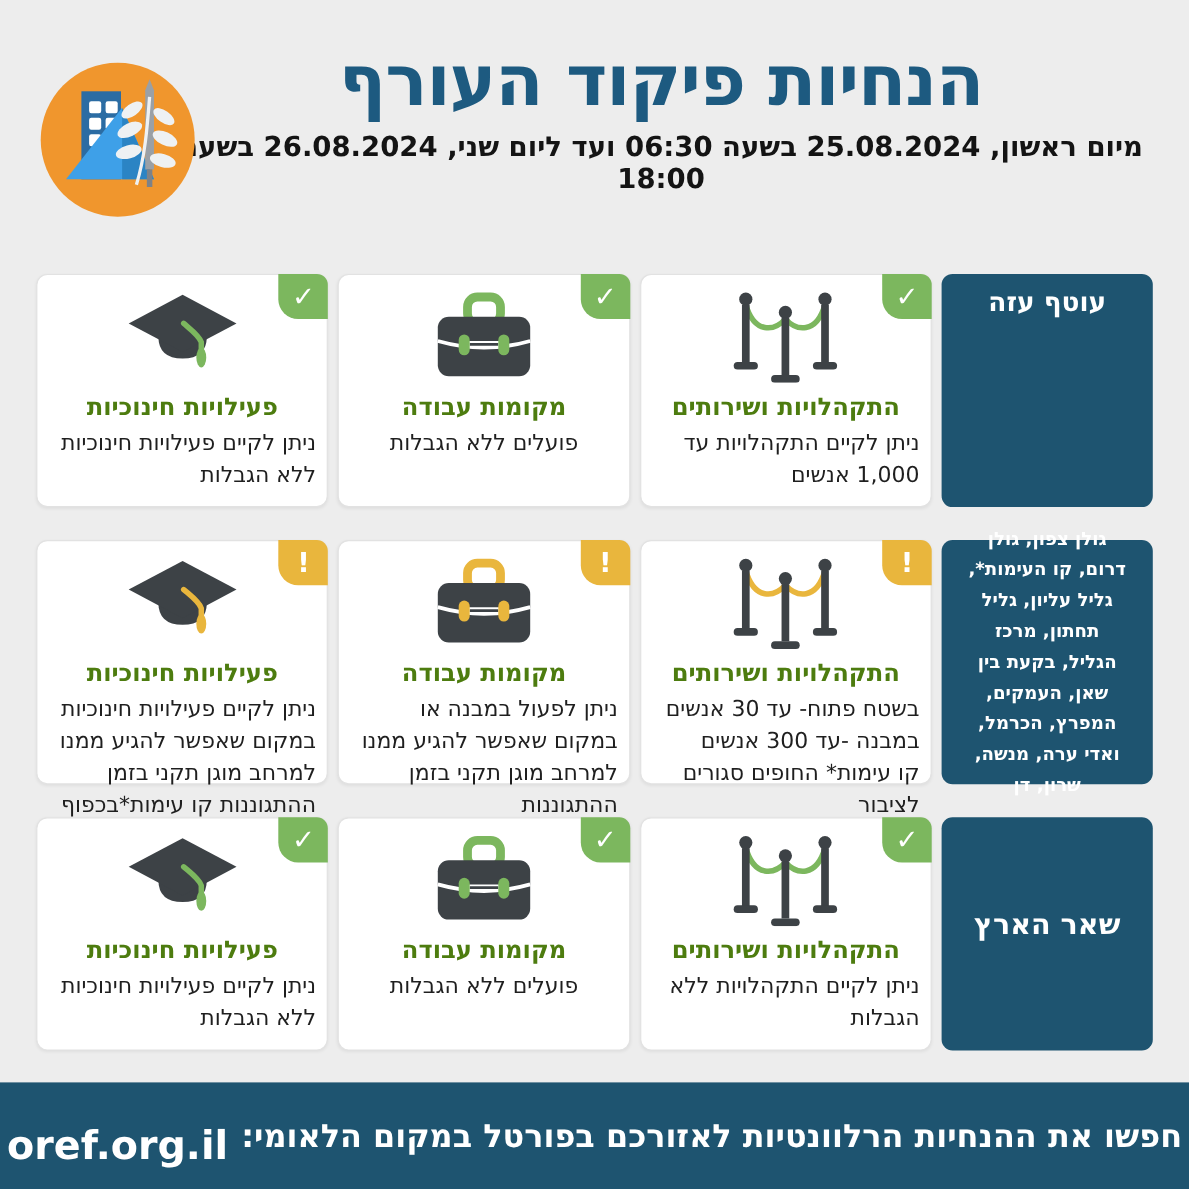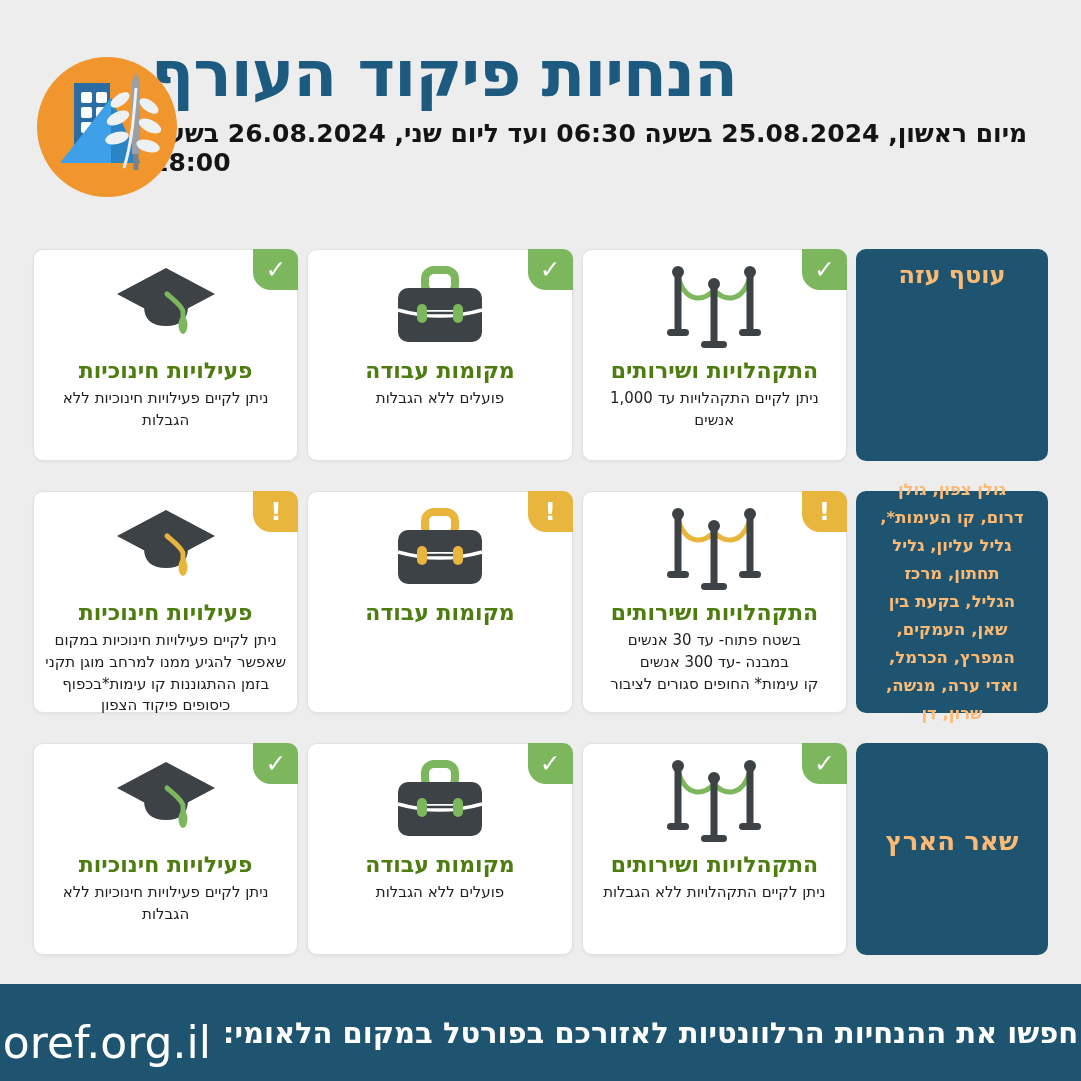--- a/index.html
+++ b/index.html
@@ -6,21 +6,21 @@
   html,body { width:1081px; height:1081px; }
   body {
     background:#ededed;
     font-family:"DejaVu Sans","Liberation Sans",sans-serif;
     direction:rtl;
     position:relative;
     overflow:hidden;
   }
   
   .header { position:relative; padding-top:40px; }
-  .title-wrap { width:900px; margin:0 30px; text-align:left; }
+  .title-wrap { width:900px; margin:0 30px; text-align:center; }
   .main-title {
     color:#1d5a80;
     font-size:64px;
     font-weight:800;
     line-height:1.08;
     letter-spacing:-1px;
   }
   .subtitle {
     margin-top:10px;
     font-size:25px;
@@ -66,52 +66,53 @@
   .row--warn .icon { color:#e9b63d; }
   .icon { display:block; height:86px; }
   .card-title {
     margin-top:8px;
     font-size:22px;
     font-weight:800;
     color:#4d7c0f;
   }
   .card-text {
     margin-top:5px;
-    font-size:15px;
+    font-size:20px;
     line-height:1.45;
     color:#1f1f1f;
     white-space:pre-line;
     max-width:252px;
+    text-align:right;
   }
   
   .region {
     flex:0 0 192px;
     background:#1e5470;
     border-radius:10px;
-    color:#fdba74;
+    color:#ffffff;
     text-align:center;
     padding:12px 21px;
   }
   .region--center { display:flex; flex-direction:column; align-items:center; justify-content:center; }
   .region-title { font-size:24px; font-weight:800; margin-bottom:6px; }
   .region-title--big { font-size:26px; margin-bottom:16px; }
   .region-details { font-size:12.6px; font-weight:700; line-height:1.62; }
   .region-details--big { font-size:16.5px; line-height:1.7; }
   
   .footer {
     position:absolute;
     bottom:0; left:0;
     width:100%; height:97px;
     background:#1e5470;
     display:flex; align-items:center; justify-content:center;
     gap:12px;
     color:#fff;
   }
   .footer-message { font-size:29px; font-weight:700; }
-  .footer-url { font-size:44px; font-weight:400; direction:ltr;margin-top:20px; }
+  .footer-url { font-size:36px; font-weight:700; direction:ltr;margin-top:20px; }
 </style>
 </head>
 <body>
 
 <header class="header">
   <div class="title-wrap">
     <h1 class="main-title">הנחיות פיקוד העורף</h1>
     <div class="subtitle">מיום ראשון, 25.08.2024 בשעה 06:30 ועד ליום שני, 26.08.2024 בשעה 18:00</div>
   </div>
   <span class="logo">
@@ -234,20 +235,21 @@
           <rect x="35" y="6" width="30" height="24" rx="9" fill="none" stroke="currentColor" stroke-width="8"></rect>
           <rect x="8" y="24" width="84" height="54" rx="10" fill="#3d4246"></rect>
           <path d="M8,46 Q50,58 92,46" stroke="#fff" stroke-width="3.5" fill="none"></path>
           <path d="M36,49 L64,49" stroke="#fff" stroke-width="6"></path>
           <path d="M37,49 L63,49" stroke="#3d4246" stroke-width="2.5"></path>
           <rect x="27" y="40" width="10" height="19" rx="5" fill="currentColor"></rect>
           <rect x="63" y="40" width="10" height="19" rx="5" fill="currentColor"></rect>
         </svg>
       </span>
       <h3 class="card-title">מקומות עבודה</h3>
+      <p class="card-text">ניתן לפעול במבנה או במקום שאפשר להגיע ממנו למרחב מוגן תקני בזמן ההתגוננות</p>
     </article>
 
     <article class="card">
       <span class="badge">!</span>
       <span class="icon">
         <svg viewBox="0 0 110 84" width="110" height="84">
           <path d="M33,34 L77,34 L77,42 Q77,62 55,62 Q33,62 33,42 Z" fill="#3d4246"></path>
           <polygon points="55,4 104,30 55,56 6,30" fill="#3d4246"></polygon>
           <path d="M56,30 C63,36 70,41 72,47 L72,54" stroke="currentColor" stroke-width="5" fill="none" stroke-linecap="round"></path>
           <ellipse cx="72" cy="61" rx="4.5" ry="9" fill="currentColor"></ellipse>

